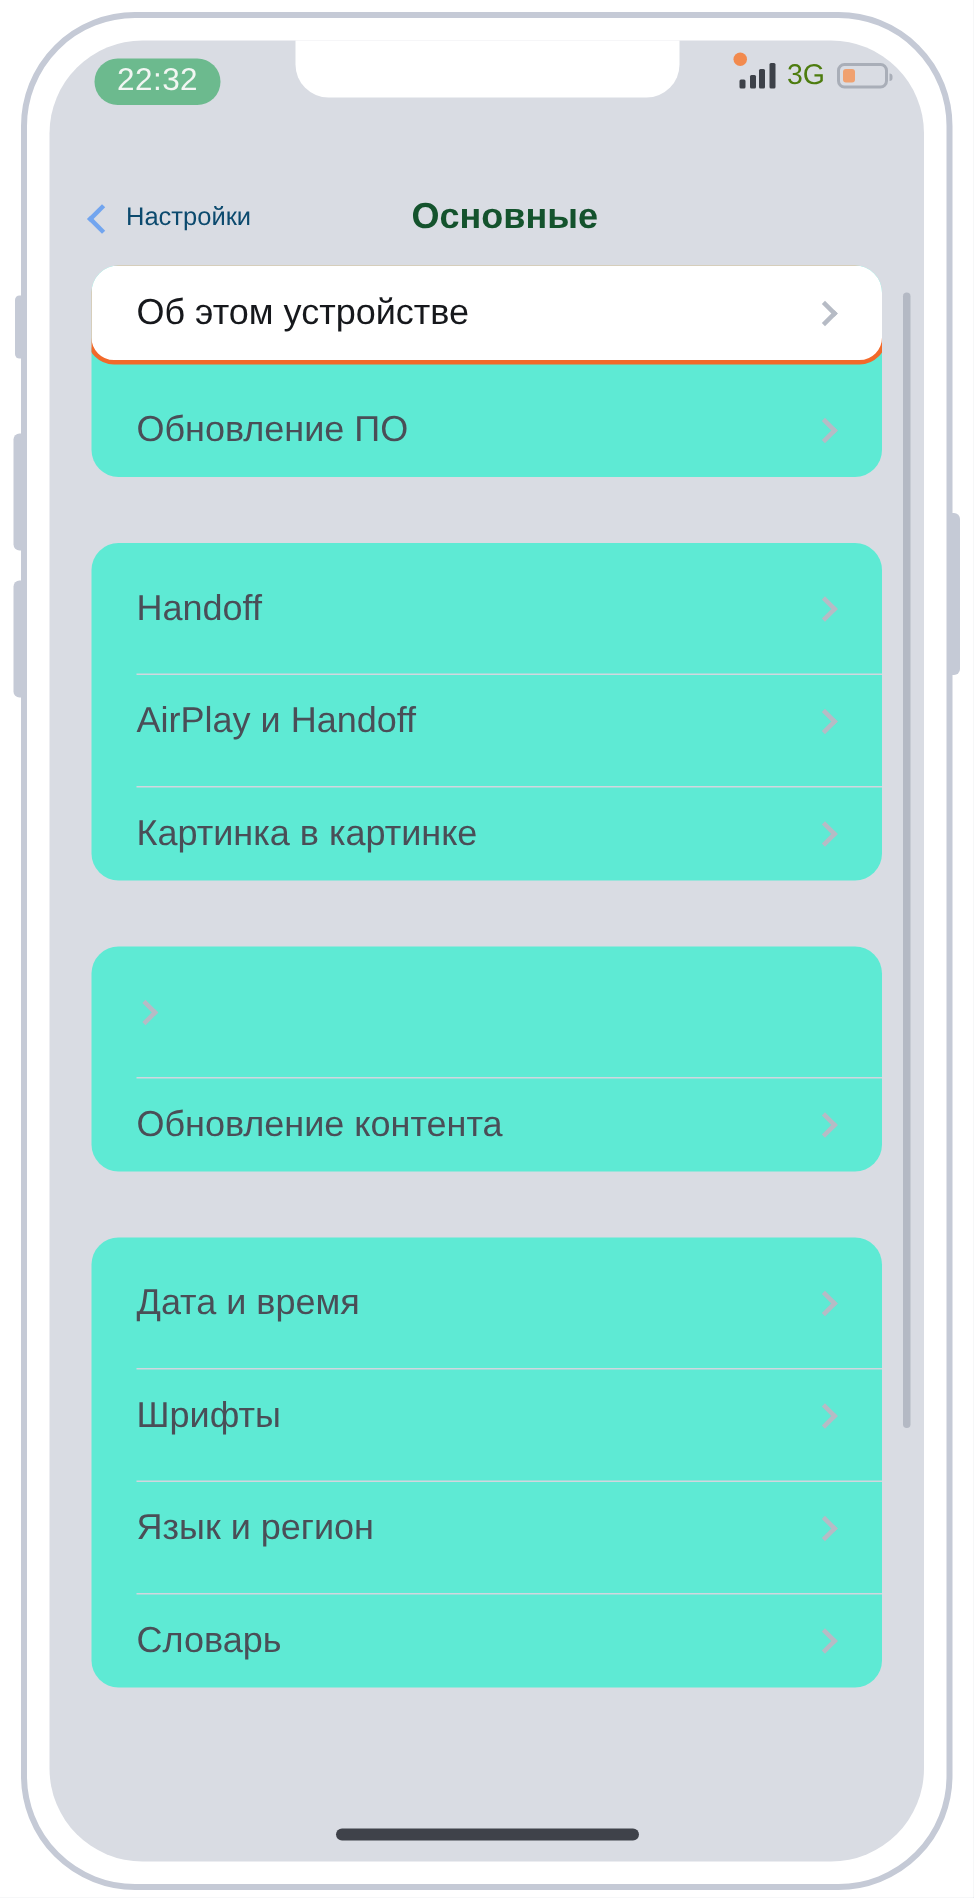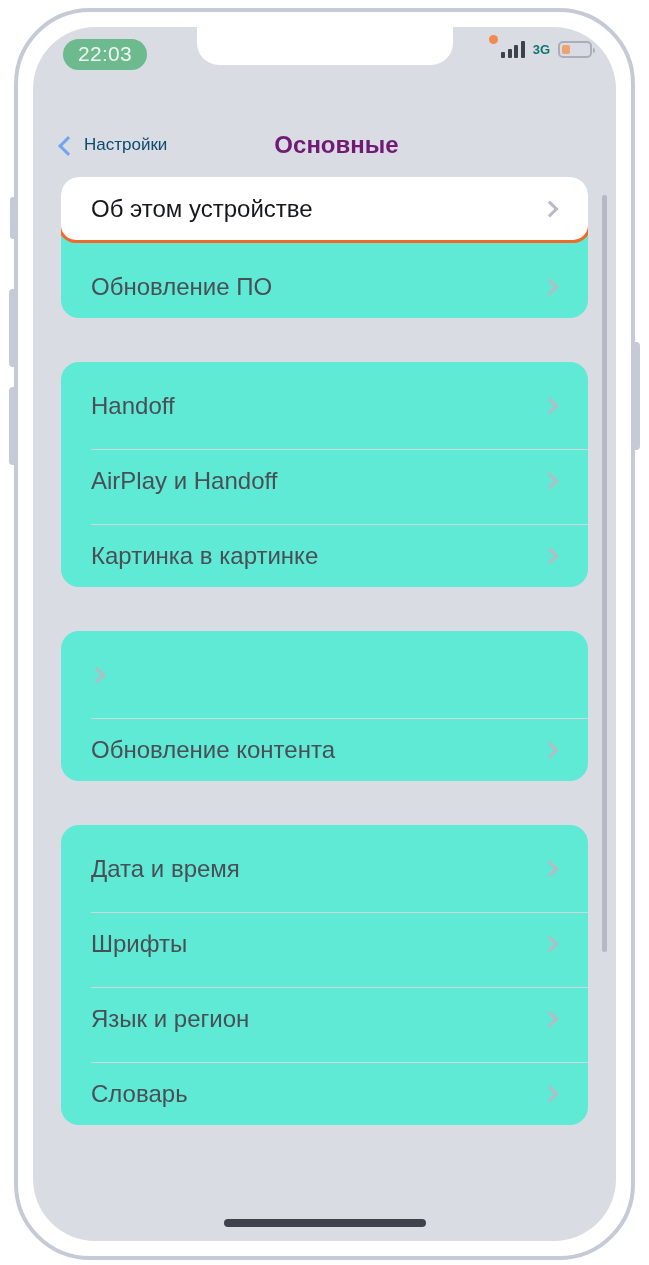--- a/index.html
+++ b/index.html
@@ -96,21 +96,21 @@
     height: 9px;
     border-radius: 50%;
     background: #f28a4e;
   }
   #signal-bars { display: flex; align-items: flex-end; gap: 2.5px; height: 17px; }
   #signal-bars i { display: block; width: 4px; background: #3d4149; border-radius: 1px; }
   #signal-bars i:nth-child(1) { height: 6px; }
   #signal-bars i:nth-child(2) { height: 9px; }
   #signal-bars i:nth-child(3) { height: 13px; }
   #signal-bars i:nth-child(4) { height: 17px; }
-  #network-label { font-size: 13px; color: #0f766e; line-height: 1; font-weight: bold; }
+  #network-label { font-size: 19px; color: #4d7c0f; line-height: 1; }
   #battery-icon {
     position: relative;
     width: 34px; height: 17px;
     border: 2px solid #a9aeb8;
     border-radius: 5px;
     padding: 2px;
   }
   #battery-icon::after {
     content: "";
     position: absolute;
@@ -150,21 +150,21 @@
     transform: rotate(45deg);
     margin-top: 1px;
   }
   #back-label { font-size: 17px; color: #0c4a6e; }
   #page-title {
     position: absolute;
     left: 0; right: 0;
     text-align: center;
     font-size: 24px;
     font-weight: bold;
-    color: #701a75;
+    color: #14532d;
     padding-left: 24px;
   }
 
   
   #content {
     position: absolute;
     left: 0; right: 0;
     top: 150px; bottom: 0;
   }
 
@@ -251,21 +251,21 @@
   <div class="side-btn" id="silence-switch"></div>
   <div class="side-btn" id="volume-up"></div>
   <div class="side-btn" id="volume-down"></div>
   <div class="side-btn" id="power-button"></div>
 
   <div id="screen">
 
     <div id="notch"></div>
 
     <div id="status-bar">
-      <div id="status-time">22:03</div>
+      <div id="status-time">22:32</div>
       <div id="status-right">
         <div id="recording-dot"></div>
         <div id="signal-bars">
           <i></i>
             <i></i>
             <i></i>
             <i></i>
         </div>
         <div id="network-label">3G</div>
         <div id="battery-icon">

